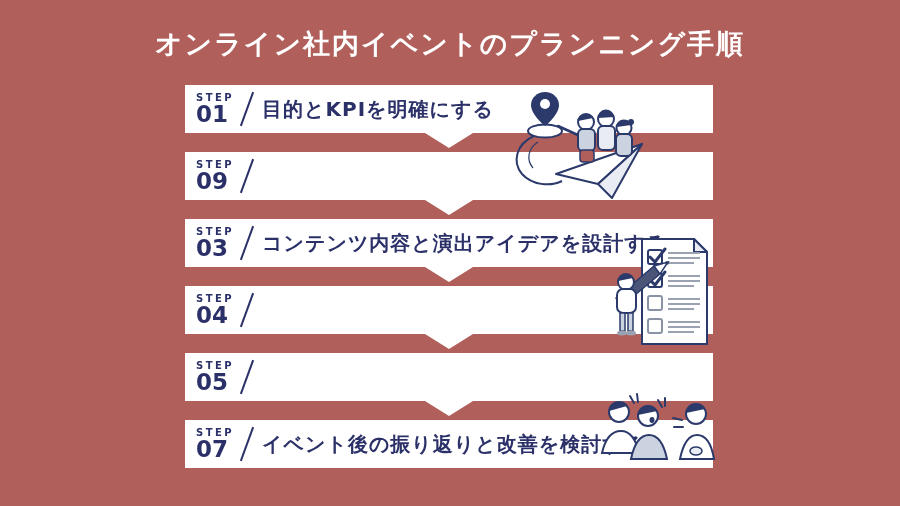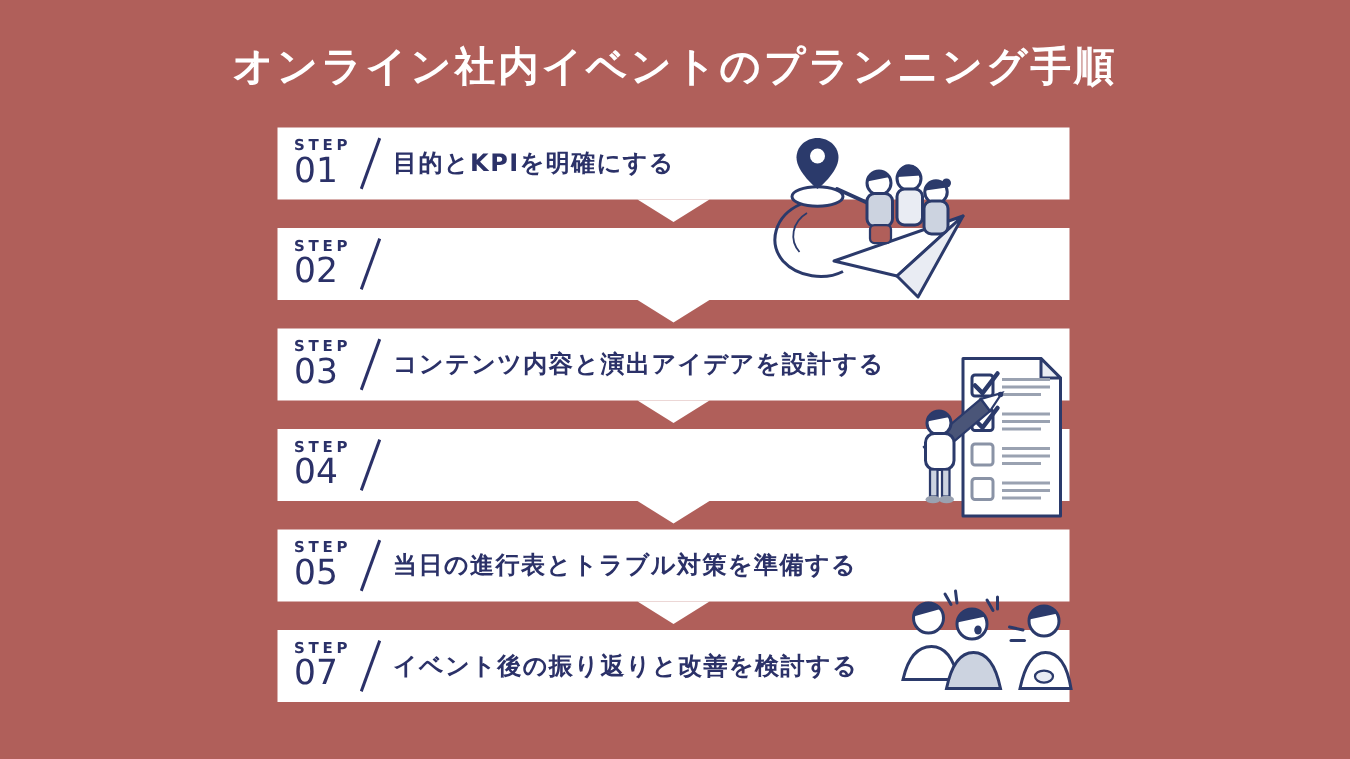--- a/index.html
+++ b/index.html
@@ -18,23 +18,23 @@
     position:absolute;left:185px;width:528px;height:48px;background:var(--bar);
     display:flex;align-items:center;padding-left:11px;
   }
   .step-bar .v-arrow{
     position:absolute;top:100%;left:50%;margin-left:-24px;width:0;height:0;
     border-left:24px solid transparent;border-right:24px solid transparent;
     border-top:15px solid var(--bar);
   }
   .label-block{display:flex;flex-direction:column;justify-content:center;min-width:44px;}
   .step-word{color:var(--ink);font-size:10px;font-weight:700;letter-spacing:2.5px;line-height:1.1;}
-  .step-num{color:var(--ink);font-size:23px;font-weight:400;line-height:1.0;}
+  .step-num{color:var(--ink);font-size:23px;font-weight:700;line-height:1.0;}
   .slash{width:2px;height:36px;background:var(--ink);transform:rotate(20deg);margin:0 14px 0 6px;flex:none;}
-  .step-text{color:var(--ink);font-size:16px;font-weight:700;letter-spacing:1px;white-space:nowrap;}
+  .step-text{color:var(--ink);font-size:20px;font-weight:700;letter-spacing:1px;white-space:nowrap;}
   .illu{position:absolute;pointer-events:none;}
   #illu-plane{left:500px;top:84px;}
   #illu-checklist{left:610px;top:236px;}
   #illu-talk{left:596px;top:391px;}
 </style>
 </head>
 <body>
 
 <div class="canvas">
 
@@ -46,21 +46,21 @@
       <span class="step-num">01</span>
     </div>
     <div class="slash"></div>
     <div class="step-text">目的とKPIを明確にする</div>
     <div class="v-arrow"></div>
   </div>
 
   <div class="step-bar" style="top:152px">
     <div class="label-block">
       <span class="step-word">STEP</span>
-      <span class="step-num">02</span>
+      <span class="step-num">09</span>
     </div>
     <div class="slash"></div>
     <div class="v-arrow"></div>
   </div>
 
   <div class="step-bar" style="top:219px">
     <div class="label-block">
       <span class="step-word">STEP</span>
       <span class="step-num">03</span>
     </div>
@@ -77,21 +77,20 @@
     <div class="slash"></div>
     <div class="v-arrow"></div>
   </div>
 
   <div class="step-bar" style="top:353px">
     <div class="label-block">
       <span class="step-word">STEP</span>
       <span class="step-num">05</span>
     </div>
     <div class="slash"></div>
-    <div class="step-text">当日の進行表とトラブル対策を準備する</div>
     <div class="v-arrow"></div>
   </div>
 
   <div class="step-bar" style="top:420px">
     <div class="label-block">
       <span class="step-word">STEP</span>
       <span class="step-num">07</span>
     </div>
     <div class="slash"></div>
     <div class="step-text">イベント後の振り返りと改善を検討する</div>

